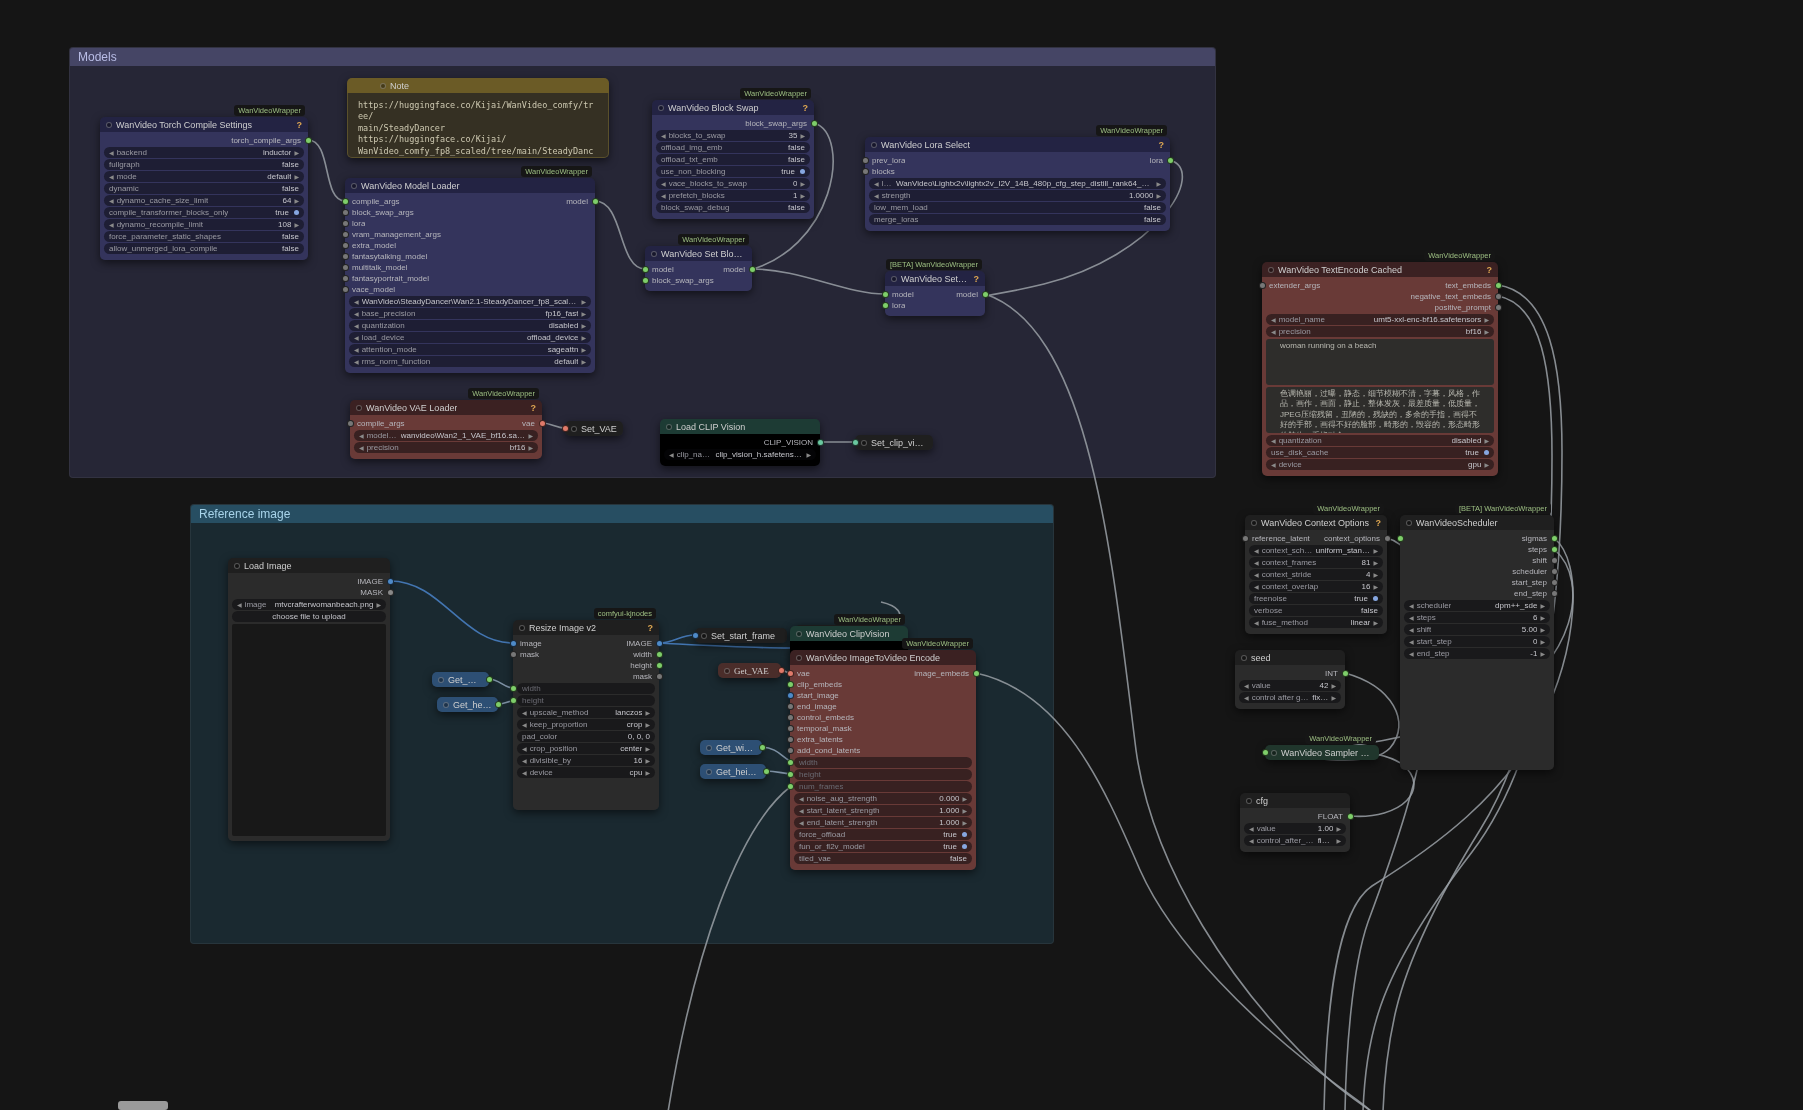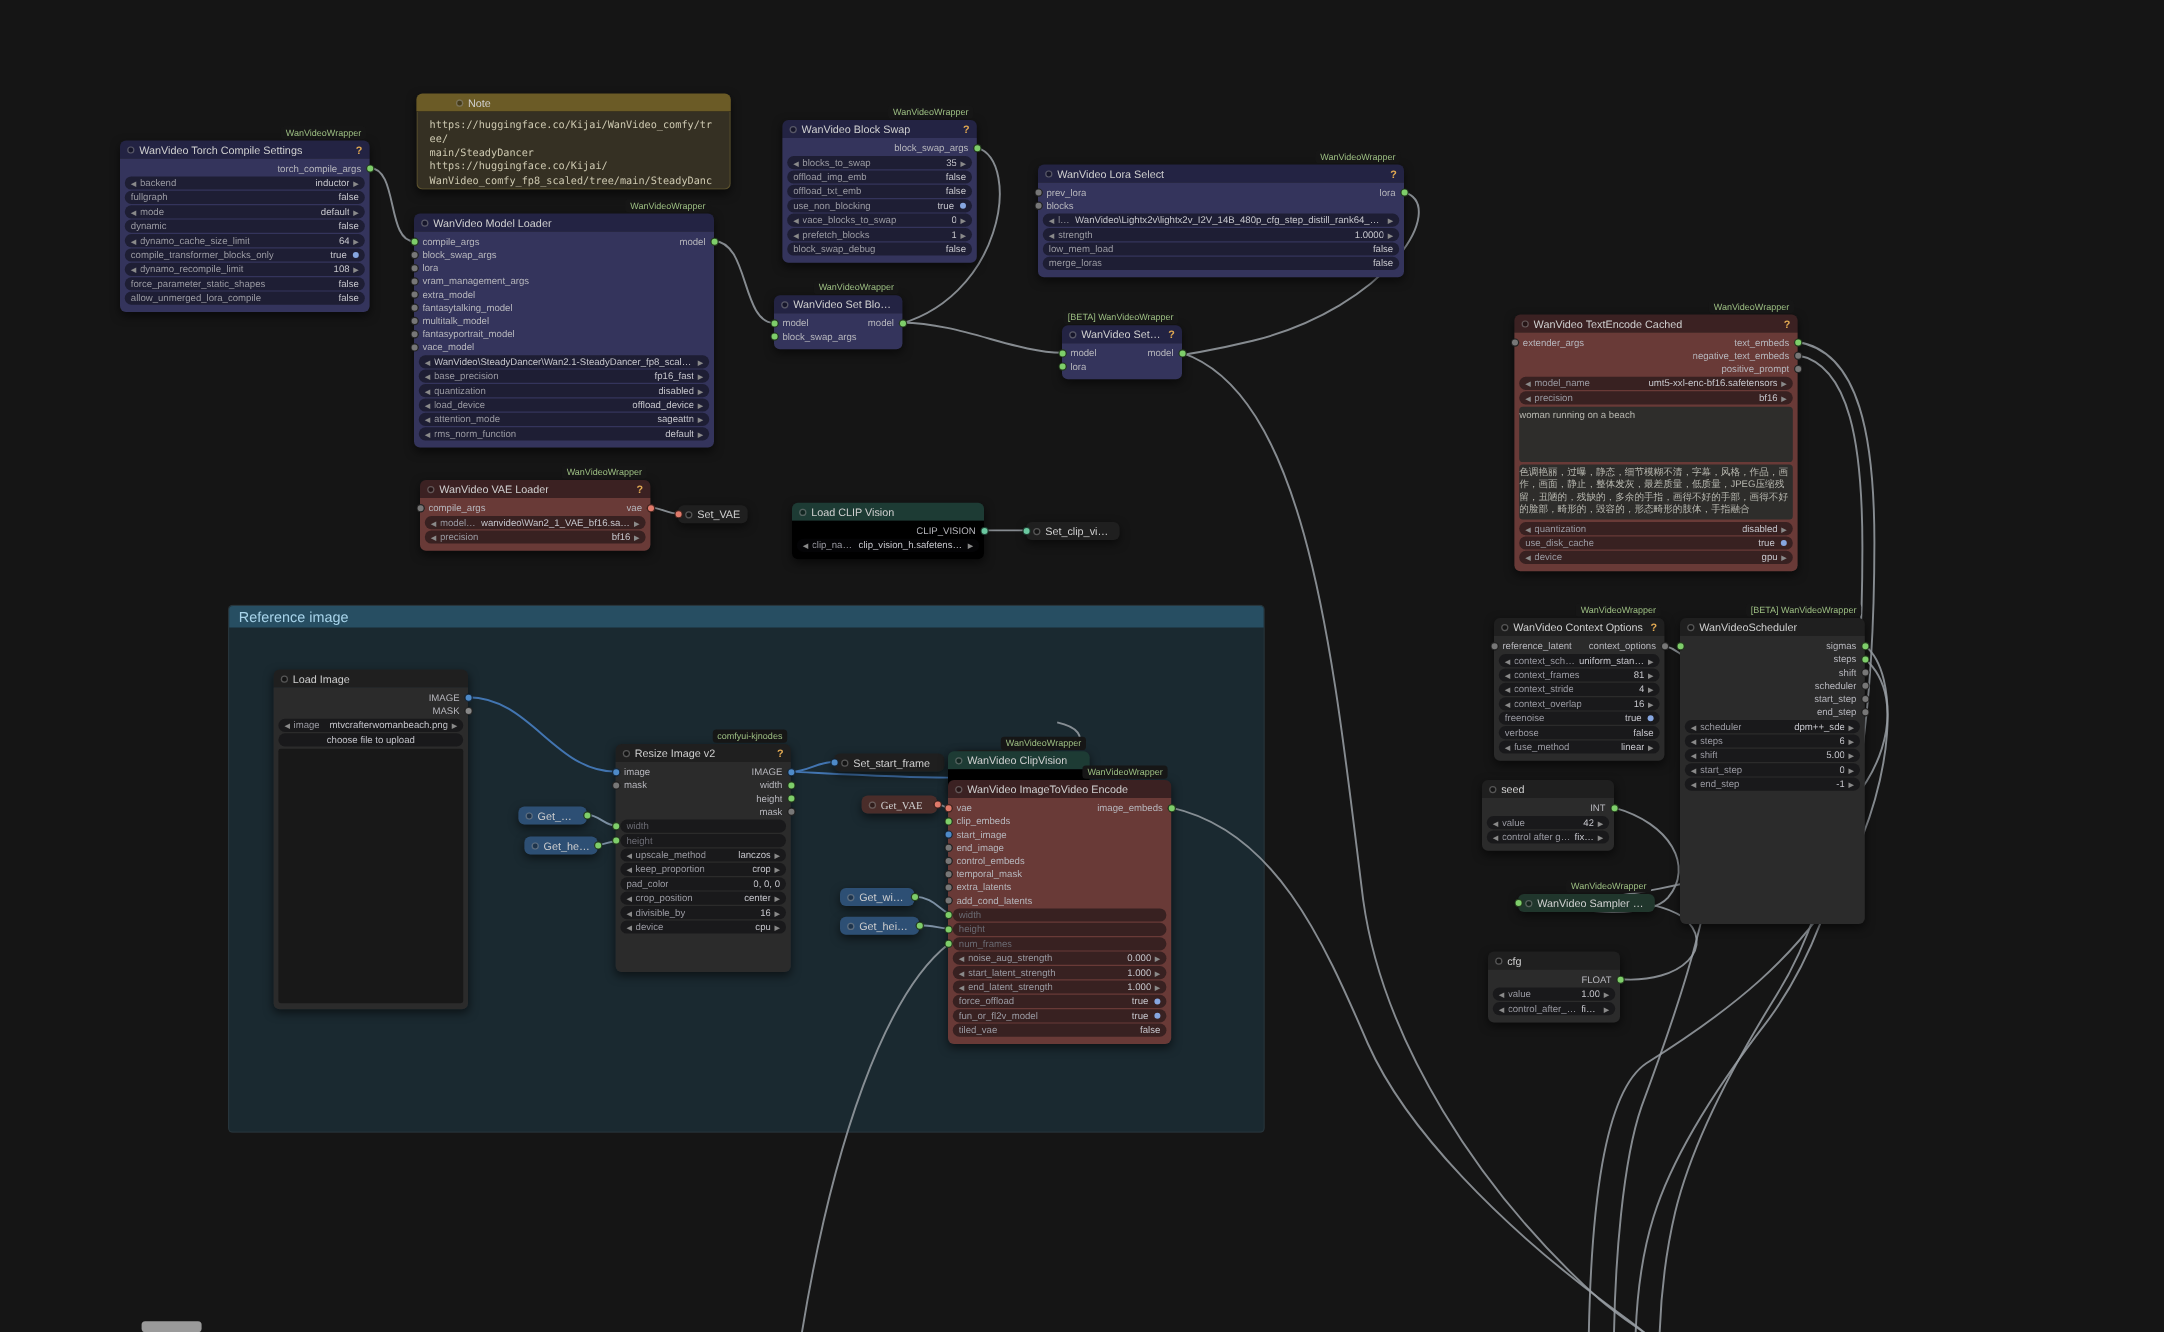--- a/index.html
+++ b/index.html
@@ -19,39 +19,42 @@
   .row .iname{white-space:nowrap;min-width:0;overflow:hidden;}
   .row .oname{margin-left:auto;white-space:nowrap;min-width:0;overflow:hidden;}
   .w{height:11px;margin:1px 0;background:rgba(8,8,12,.5);border-radius:6px;display:flex;align-items:center;padding:0 5px;gap:3px;font-size:8px;}
   .w .arr{font-size:6px;color:#8a8a8a;flex:none;}
   .w .lbl{color:#9a9aa2;white-space:nowrap;overflow:hidden;text-overflow:ellipsis;min-width:0;}
   .w .val{margin-left:auto;color:#c6c6cc;white-space:nowrap;overflow:hidden;text-overflow:ellipsis;min-width:0;flex:0 1 auto;}
   .w.btn{justify-content:center;}
   .w.btn .lbl{color:#c2c2c8;}
   .w.field .lbl{color:#6a6a72;}
   .ondot{flex:none;width:5px;height:5px;border-radius:50%;background:#86a6e0;margin-left:2px;}
-  .tarea{margin:2px 0;background:#2e2d2b;border-radius:3px;padding:2px 0;font-size:8px;line-height:1.3;color:#b8b8b0;overflow:hidden;white-space:pre-wrap;word-break:break-all;}
+  .tarea{margin:2px 0;background:#2e2d2b;border-radius:3px;padding:2px 14px;font-size:8px;line-height:1.3;color:#b8b8b0;overflow:hidden;white-space:pre-wrap;word-break:break-all;}
   .preview{margin-top:2px;background:#181818;border-radius:2px;}
   .badge{position:absolute;top:-12px;right:3px;background:#161616;color:#9dbf83;font-size:7.5px;line-height:9px;padding:1px 4px;border-radius:3px;white-space:nowrap;z-index:4;}
   .port{position:absolute;width:7px;height:7px;border-radius:50%;border:1px solid rgba(0,0,0,.7);z-index:6;}
   .notetext{padding:4px 6px;font-family:"DejaVu Sans Mono",monospace;font-size:8.5px;line-height:1.35;color:#cdc8b0;white-space:pre-wrap;word-break:break-all;}
   .fragment{position:absolute;z-index:3;border-radius:3px;}
   .t-purple .hdr{background:#232343;}  .t-purple .body{background:#34345c;}
   .t-red .hdr{background:#3b2122;}     .t-red .body{background:#693a37;}
   .t-teal .hdr{background:#1d3b34;}    .t-teal .body{background:#000000;}
   .t-dark .hdr{background:#1f1f1f;}    .t-dark .body{background:#2b2b2b;}
   .t-blue .hdr{background:#2d4f74;}
   .t-redc .hdr{background:#4a2d2a;}
   .t-greenc .hdr{background:#20362c;}
   .t-note .hdr{background:#6b5b26;padding-left:33px;}    .t-note .body{background:#353023;border:1px solid rgba(160,140,60,.35);border-top:none;}
 </style>
 </head>
 <body>
 
 <div id="canvas" style="width: 1803px; height: 1110px; background: rgb(21, 21, 21);">
+    <div class="group" style="left: 69px; top: 47px; width: 1147px; height: 431px; background: rgba(76, 76, 124, 0.32);">
+      <div class="gtitle" style="background: rgba(108, 108, 160, 0.45); color: rgb(185, 189, 230);">Models</div>
+    </div>
     <div class="group" style="left: 190px; top: 504px; width: 864px; height: 440px; background: rgba(38, 84, 105, 0.32);">
       <div class="gtitle" style="background: rgba(52, 116, 148, 0.5); color: rgb(168, 212, 234);">Reference image</div>
     </div>
     <svg id="wires" width="1803" height="1110">
       <path d="M308,140 C332,140 322,201 345,201" fill="none" stroke="#9aa0a6" stroke-width="1.6" opacity="0.85"></path>
       <path d="M595,201 C624,201 618,269 645,269" fill="none" stroke="#9aa0a6" stroke-width="1.6" opacity="0.85"></path>
       <path d="M814,123 C852,134 836,252 742,272 C700,280 668,280 645,280" fill="none" stroke="#9aa0a6" stroke-width="1.6" opacity="0.85"></path>
       <path d="M752,269 C800,269 846,294 885,294" fill="none" stroke="#9aa0a6" stroke-width="1.6" opacity="0.85"></path>
       <path d="M1170,160 C1208,172 1156,256 1044,284 C982,299 924,305 885,305" fill="none" stroke="#9aa0a6" stroke-width="1.6" opacity="0.85"></path>
       <path d="M985,294 C1092,330 1112,560 1136,750 C1152,866 1232,992 1332,1082 C1352,1099 1366,1107 1372,1112" fill="none" stroke="#9aa0a6" stroke-width="1.6" opacity="0.85"></path>

